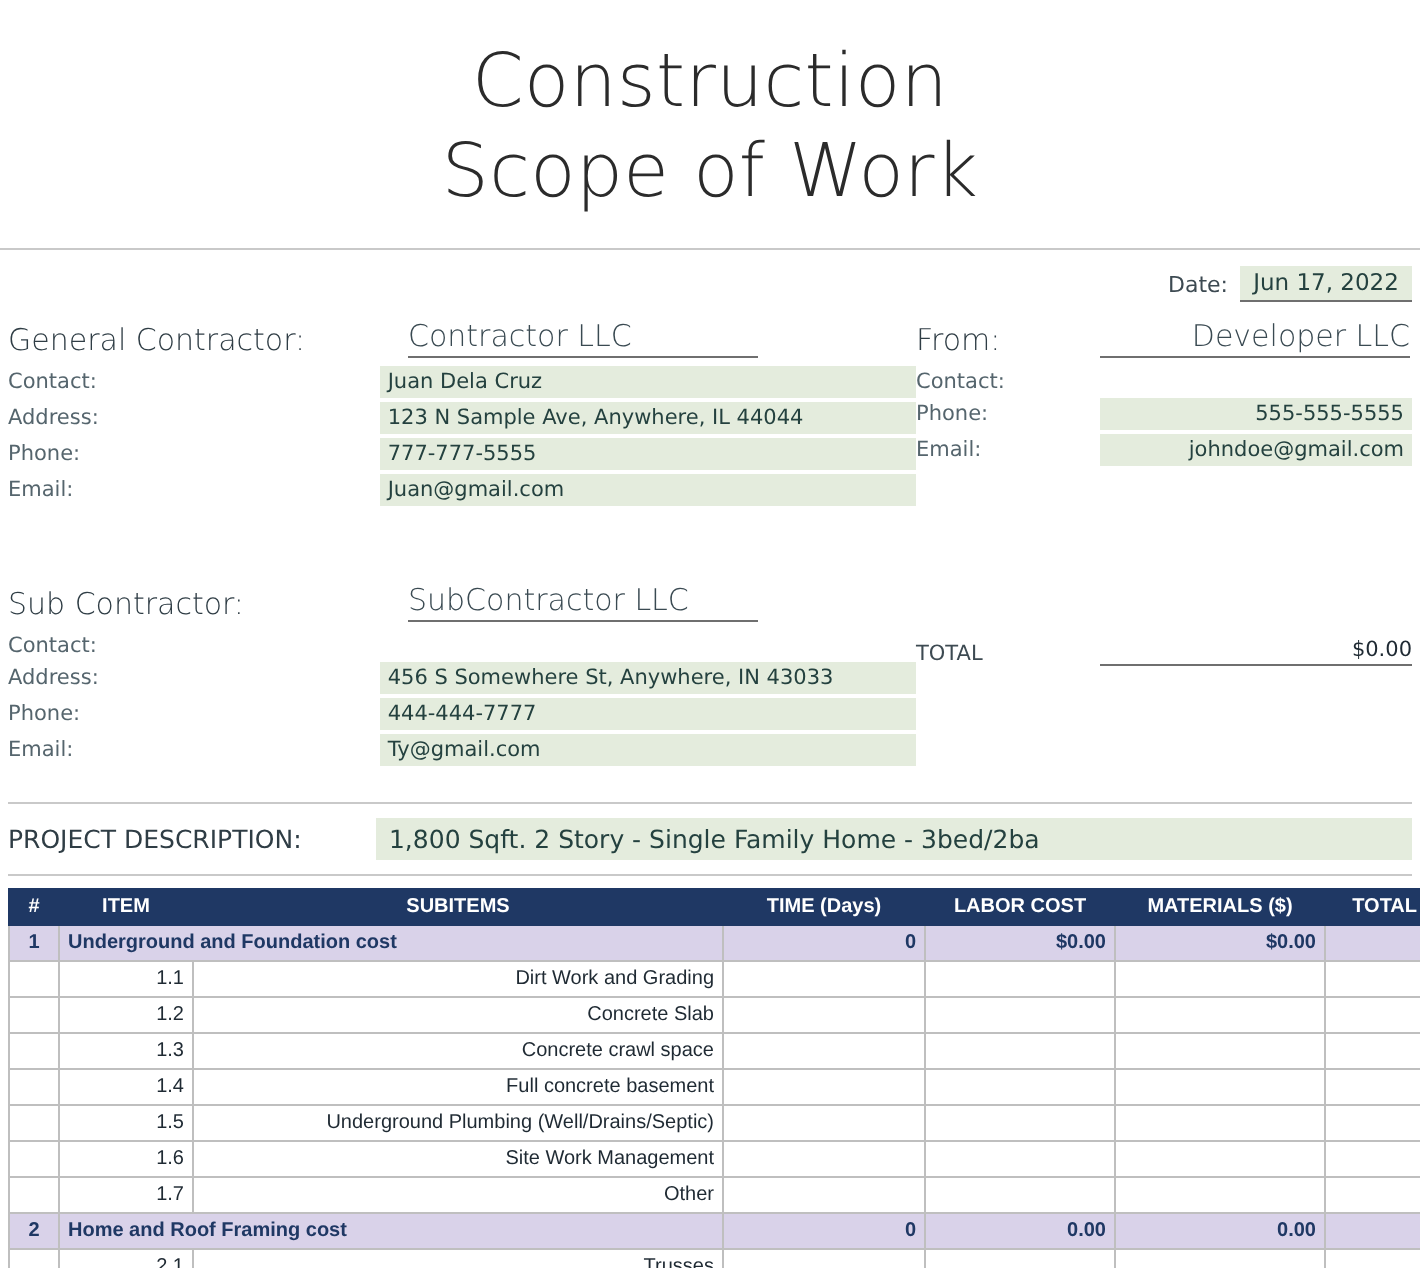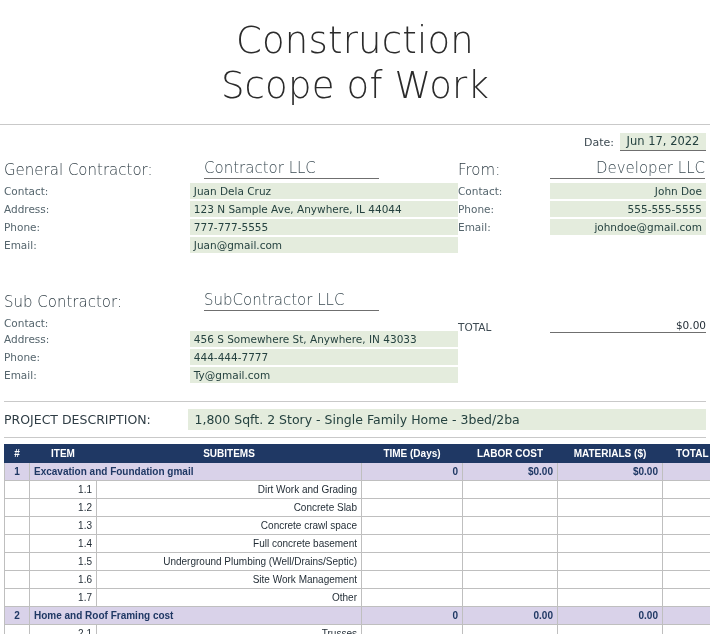--- a/index.html
+++ b/index.html
@@ -264,21 +264,20 @@
       </div>
     </div>
 
     <div class="col-right">
       <div class="party-head">
         <div class="party-title right">From:</div>
         <div class="party-name rightw">Developer LLC</div>
       </div>
       <div class="field-row">
         <div class="field-label right">Contact:</div>
-        <div class="field-value rightw">John Doe</div>
       </div>
       <div class="field-row">
         <div class="field-label right">Phone:</div>
         <div class="field-value rightw">555-555-5555</div>
       </div>
       <div class="field-row">
         <div class="field-label right">Email:</div>
         <div class="field-value rightw">johndoe@gmail.com</div>
       </div>
     </div>
@@ -332,21 +331,21 @@
         <th class="c-time">TIME (Days)</th>
         <th class="c-labor">LABOR COST</th>
         <th class="c-mat">MATERIALS ($)</th>
         <th class="c-total">TOTAL COST ($)</th>
       </tr>
     </thead>
     <tbody>
 
       <tr class="group">
         <td class="num">1</td>
-        <td class="itemlabel" colspan="2">Excavation and Foundation gmail</td>
+        <td class="itemlabel" colspan="2">Underground and Foundation cost</td>
         <td class="money greenfill">0</td>
         <td class="money greenfill">$0.00</td>
         <td class="money greenfill">$0.00</td>
         <td class="money">$0.00</td>
       </tr>
 
       <tr class="sub">
         <td class="num"></td>
         <td class="subidx">1.1</td>
         <td class="subname">Dirt Work and Grading</td>

